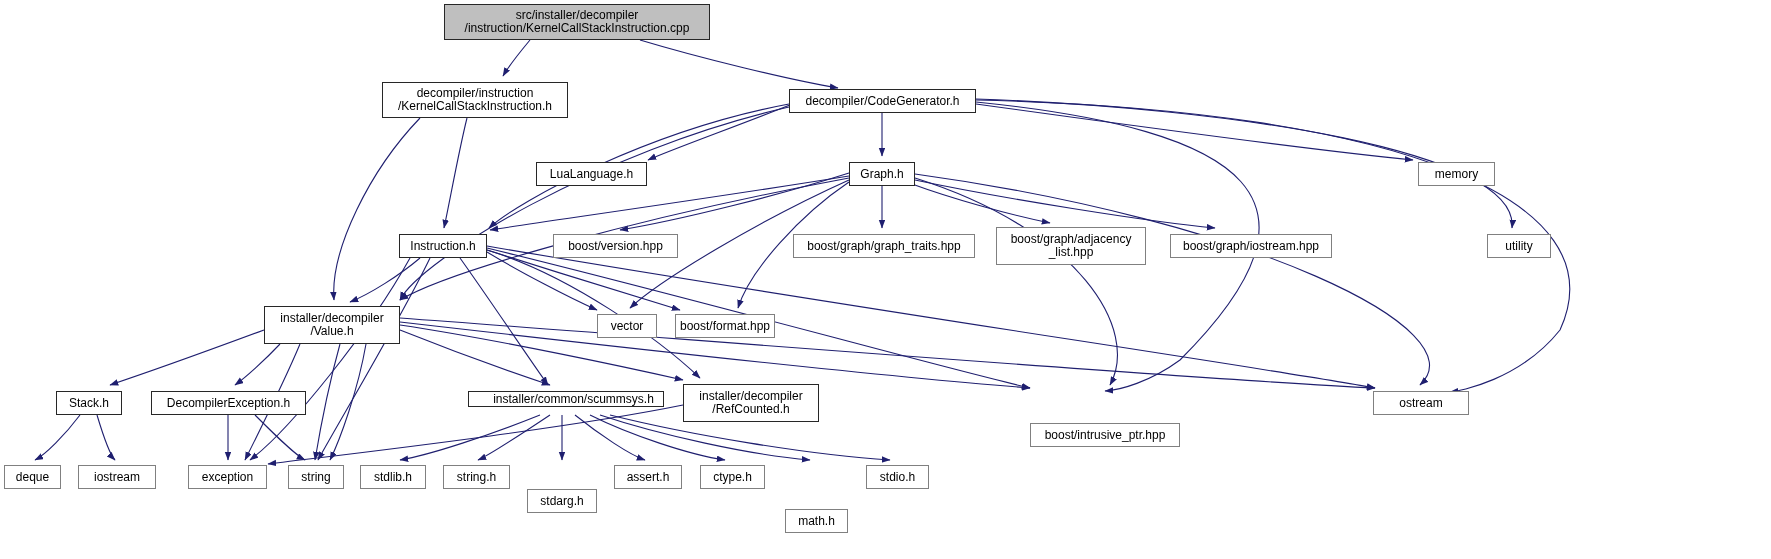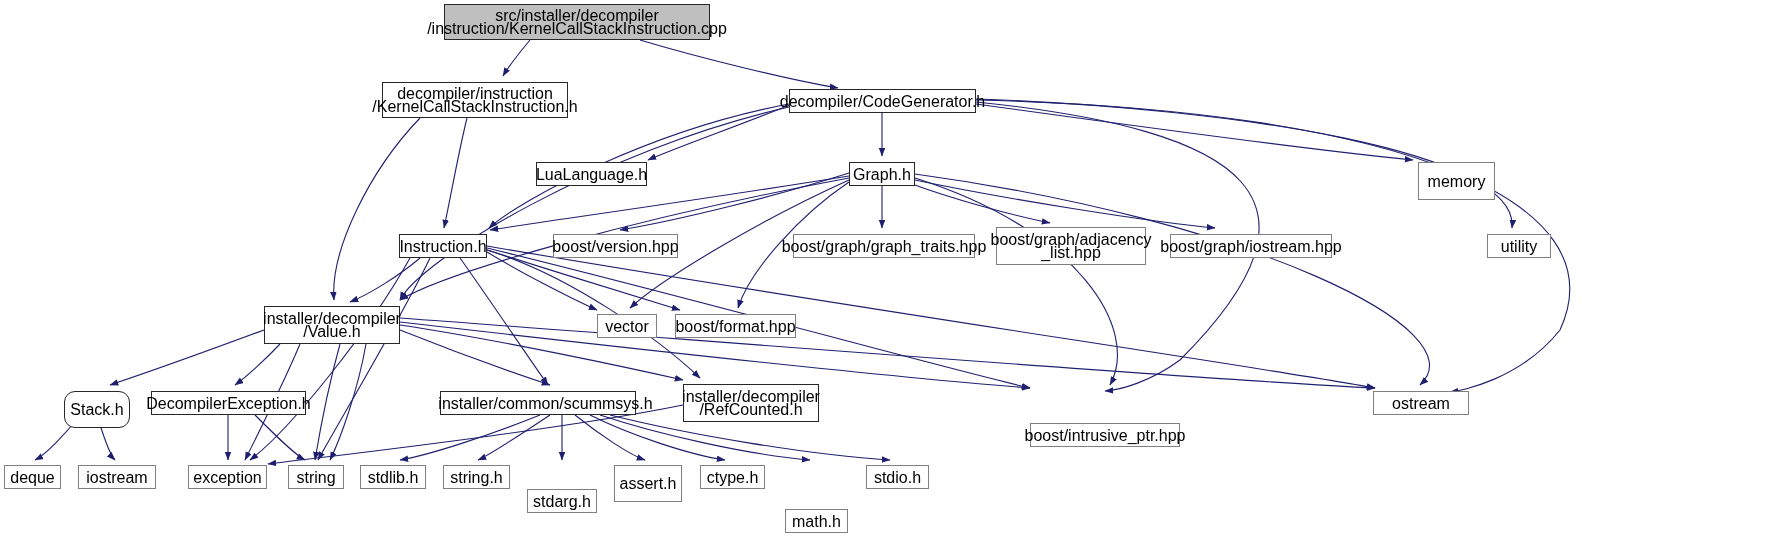--- a/index.html
+++ b/index.html
@@ -22,21 +22,21 @@
     width: 1771px;
     height: 559px;
     pointer-events: none;
   }
   .node {
     position: absolute;
     box-sizing: border-box;
     border: 1px solid #272727;
     background: #ffffff;
     color: #000000;
-    font-size: 16px;
+    font-size: 12px;
     line-height: 13px;
     display: flex;
     align-items: center;
     justify-content: center;
     text-align: center;
     white-space: pre-line;
     padding: 1px 3px;
     z-index: 2;
   }
   .node.root {
@@ -112,43 +112,43 @@
         <path d="M 366,344 C 358,390 340,440 330,460"></path>
       </g>
   </svg>
 <div class="node root" style="left: 444px; top: 4px; width: 266px; height: 36px;">src/installer/decompiler
 /instruction/KernelCallStackInstruction.cpp</div>
     <div class="node" style="left: 382px; top: 82px; width: 186px; height: 36px;">decompiler/instruction
 /KernelCallStackInstruction.h</div>
     <div class="node" style="left: 789px; top: 89px; width: 187px; height: 24px;">decompiler/CodeGenerator.h</div>
     <div class="node" style="left: 536px; top: 162px; width: 111px; height: 24px;">LuaLanguage.h</div>
     <div class="node" style="left: 849px; top: 162px; width: 66px; height: 24px;">Graph.h</div>
-    <div class="node plain" style="left: 1418px; top: 162px; width: 77px; height: 38px;">memory</div>
+    <div class="node plain" style="left: 1418px; top: 162px; width: 77px; height: 24px;">memory</div>
     <div class="node" style="left: 399px; top: 234px; width: 88px; height: 24px;">Instruction.h</div>
     <div class="node plain" style="left: 553px; top: 234px; width: 125px; height: 24px;">boost/version.hpp</div>
     <div class="node plain" style="left: 793px; top: 234px; width: 182px; height: 24px;">boost/graph/graph_traits.hpp</div>
     <div class="node plain" style="left: 996px; top: 227px; width: 150px; height: 38px;">boost/graph/adjacency
 _list.hpp</div>
     <div class="node plain" style="left: 1170px; top: 234px; width: 162px; height: 24px;">boost/graph/iostream.hpp</div>
     <div class="node plain" style="left: 1487px; top: 234px; width: 64px; height: 24px;">utility</div>
     <div class="node" style="left: 264px; top: 306px; width: 136px; height: 38px;">installer/decompiler
 /Value.h</div>
     <div class="node plain" style="left: 597px; top: 314px; width: 60px; height: 24px;">vector</div>
-    <div class="node plain" style="left: 675px; top: 314px; width: 121px; height: 24px;">boost/format.hpp</div>
-    <div class="node" style="left: 64px; top: 391px; width: 66px; height: 37px; border-radius: 11px;">Stack.h</div>
+    <div class="node plain" style="left: 675px; top: 314px; width: 100px; height: 24px;">boost/format.hpp</div>
+    <div class="node" style="left: 56px; top: 391px; width: 66px; height: 24px;">Stack.h</div>
     <div class="node" style="left: 151px; top: 391px; width: 155px; height: 24px;">DecompilerException.h</div>
-    <div class="node" style="left: 440px; top: 391px; width: 196px; height: 24px; padding-left: 18px;">installer/common/scummsys.h</div>
+    <div class="node" style="left: 468px; top: 391px; width: 196px; height: 16px; padding-left: 18px;">installer/common/scummsys.h</div>
     <div class="node" style="left: 683px; top: 384px; width: 136px; height: 38px;">installer/decompiler
 /RefCounted.h</div>
     <div class="node plain" style="left: 1030px; top: 391px; width: 150px; height: 24px; margin-top: 32px;">boost/intrusive_ptr.hpp</div>
     <div class="node plain" style="left: 1373px; top: 391px; width: 96px; height: 24px;">ostream</div>
     <div class="node plain" style="left: 4px; top: 465px; width: 57px; height: 24px;">deque</div>
     <div class="node plain" style="left: 78px; top: 465px; width: 78px; height: 24px;">iostream</div>
     <div class="node plain" style="left: 188px; top: 465px; width: 79px; height: 24px;">exception</div>
     <div class="node plain" style="left: 288px; top: 465px; width: 56px; height: 24px;">string</div>
     <div class="node plain" style="left: 360px; top: 465px; width: 66px; height: 24px;">stdlib.h</div>
     <div class="node plain" style="left: 443px; top: 465px; width: 67px; height: 24px;">string.h</div>
     <div class="node plain" style="left: 527px; top: 465px; width: 70px; height: 24px; margin-top: 24px;">stdarg.h</div>
-    <div class="node plain" style="left: 614px; top: 465px; width: 68px; height: 37px;">assert.h</div>
+    <div class="node plain" style="left: 614px; top: 465px; width: 68px; height: 24px;">assert.h</div>
     <div class="node plain" style="left: 700px; top: 465px; width: 65px; height: 24px;">ctype.h</div>
     <div class="node plain" style="left: 785px; top: 465px; width: 63px; height: 24px; margin-top: 44px;">math.h</div>
     <div class="node plain" style="left: 866px; top: 465px; width: 63px; height: 24px;">stdio.h</div>
   </div>
 
 </body></html>

